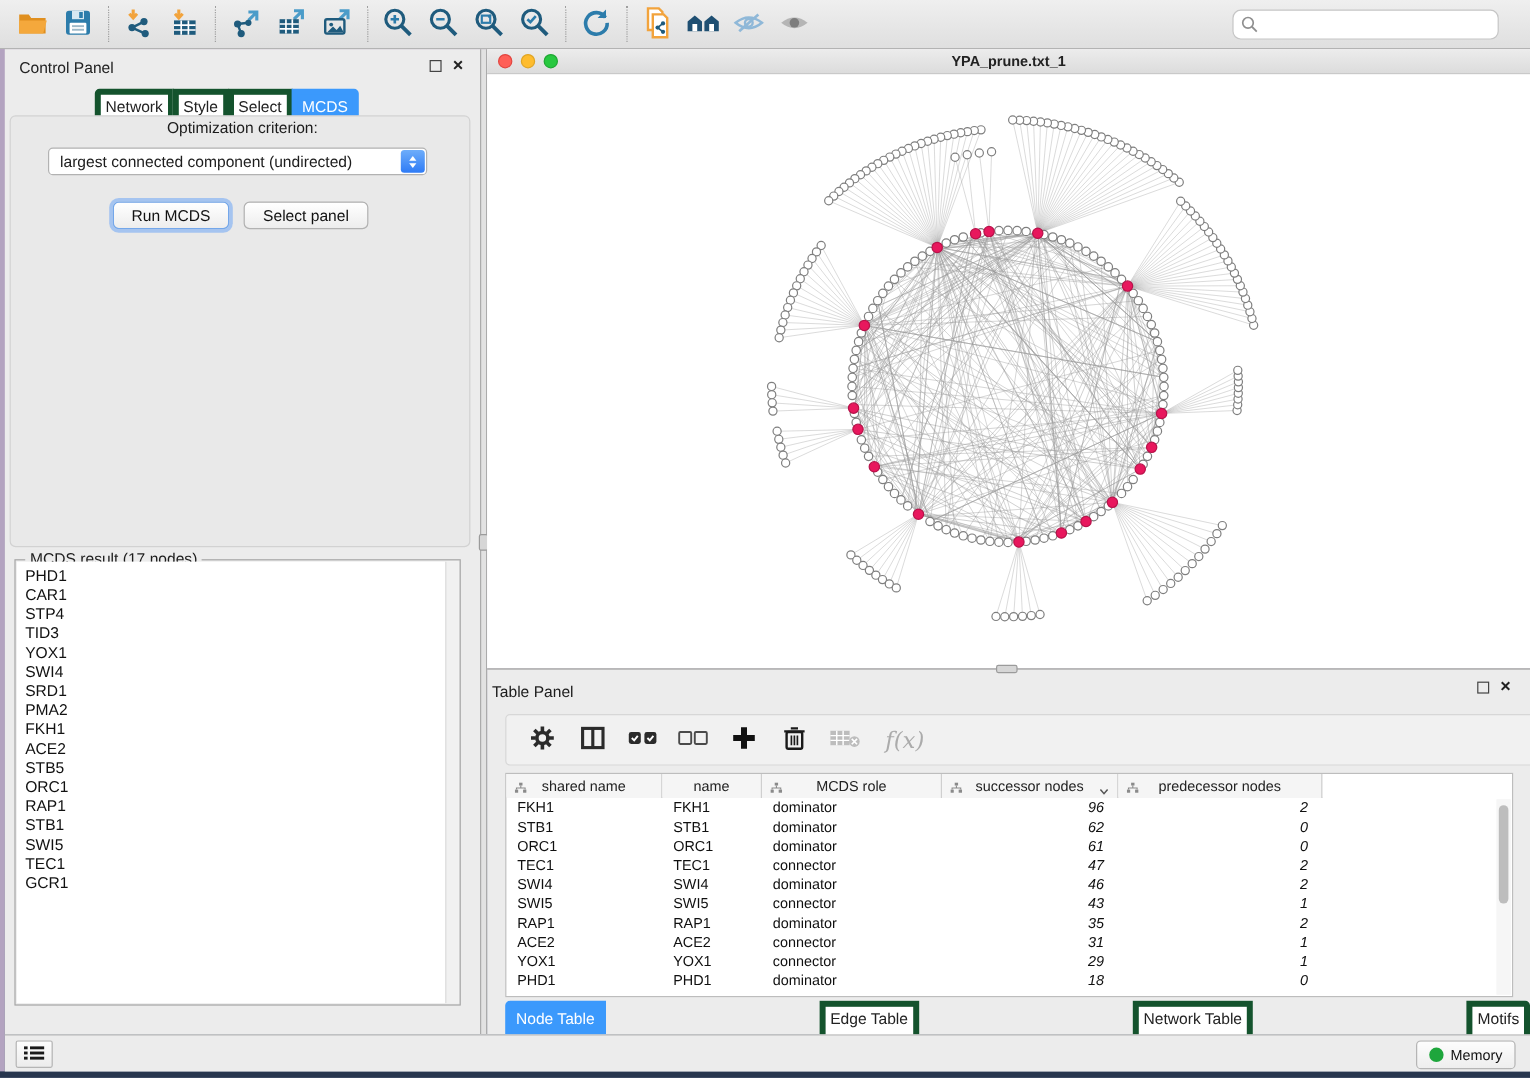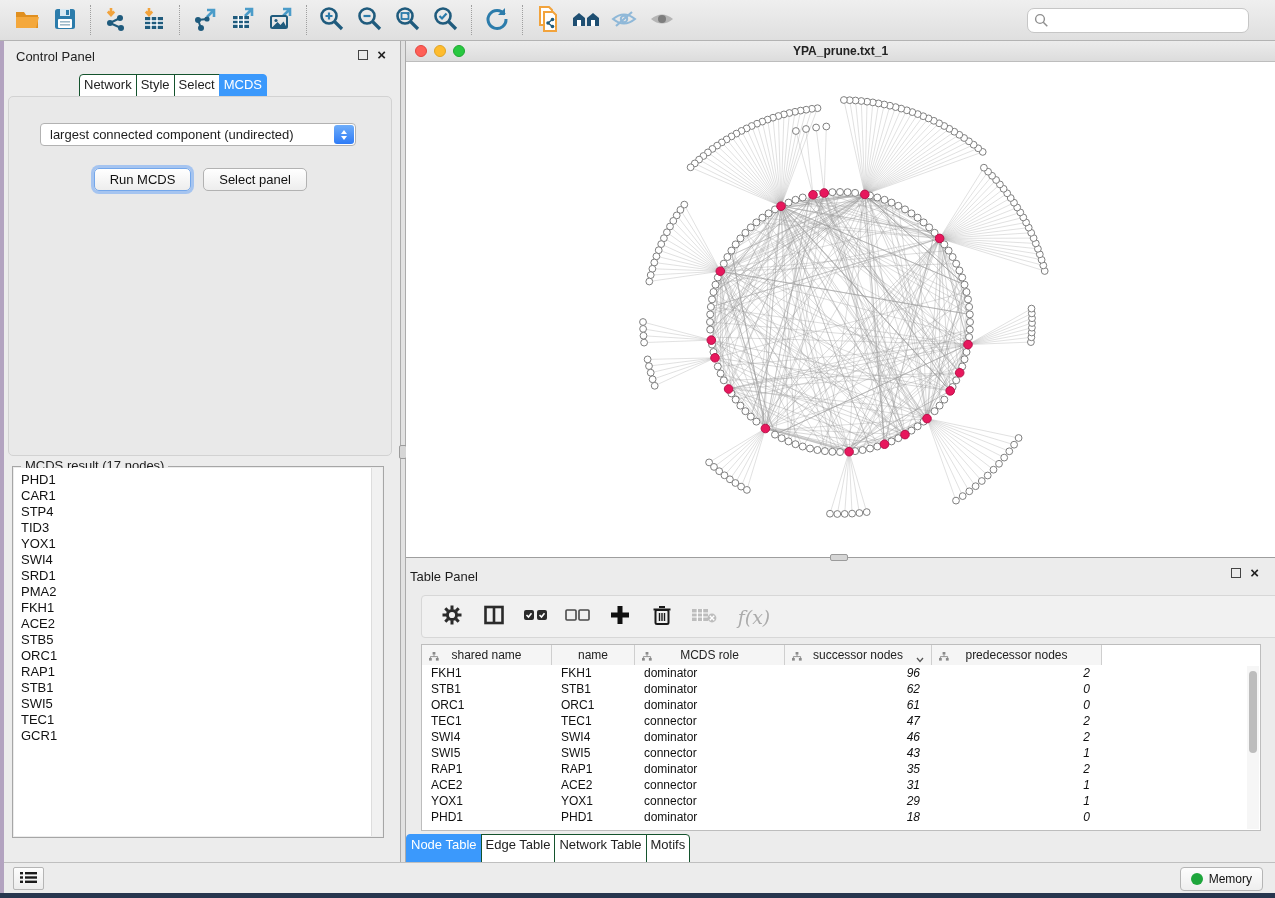--- a/index.html
+++ b/index.html
@@ -24,21 +24,21 @@
 
   
   .control-panel { position:absolute; left:4px; top:41px; width:396px; height:821px; background:#ececec; }
   .panel-head { position:absolute; left:0; top:0; width:100%; height:28px; }
   .panel-title { position:absolute; left:12px; top:8px; font-size:13px; color:#222; }
   .win-mini { position:absolute; top:9px; display:flex; gap:9px; align-items:center; }
   .float-box { width:10px; height:10px; border:1.5px solid #444; display:inline-block; background:transparent; }
   .x-glyph { font-weight:bold; font-size:15px; line-height:10px; color:#222; }
 
   .seg-tabs { position:absolute; display:flex; }
-  .seg-tab { height:37px; line-height:19px; padding:0 4px; background:#fff; border:1px solid #14532d;
+  .seg-tab { height:37px; line-height:19px; padding:0 4px; background:#fff; border:5px solid #14532d;
     margin-left:-1px; font-size:13px; color:#222; text-align:center; }
   .seg-tab:first-child { border-radius:4px 0 0 4px; margin-left:0; }
   .seg-tab:last-child { border-radius:0 4px 4px 0; }
   .seg-tab.active { background:#3b99fc; border-color:#3b99fc; color:#fff; }
 
   .cp-box { position:absolute; left:4px; top:55px; width:384px; height:360px;
     background:#e9e9e9; border:1px solid #d2d2d2; border-radius:5px; }
   .opt-label { position:absolute; left:0; top:58px; width:100%; text-align:center; font-size:13px; }
   .mac-select { position:absolute; left:36px; top:82px; width:316px; height:23px; background:#fff;
     border:1px solid #b2b2b2; border-radius:4px; font-size:13px; line-height:21px; padding-left:9px; }
@@ -88,21 +88,21 @@
   .nt-hcell .tree-ic { position:absolute; left:7px; top:5px; }
   .sort-chev { position:absolute; right:8px; top:7px; width:7px; height:5px; }
   .nt-body { position:absolute; left:0; top:20px; right:0; bottom:0; }
   .nt-row { display:flex; height:16px; }
   .nt-cell { font-size:12px; line-height:16px; color:#101010; white-space:nowrap; overflow:hidden; }
   .nt-cell.num { text-align:right; padding-right:12px;font-style:italic; }
   .nt-cell.txt { padding-left:9px; }
   .nt-scroll { position:absolute; right:1px; top:21px; bottom:1px; width:12px; background:#f6f6f6; }
   .nt-thumb { position:absolute; right:2px; top:5px; width:8px; height:82px; background:#bdbdbd; border-radius:4px; }
 
-  .bottom-tabs { position:absolute; left:0; right:0; top:276px; display:flex; justify-content:flex-start; }
+  .bottom-tabs { position:absolute; left:15px; right:0; top:276px; display:flex; justify-content:space-between; }
 
   
   .status-bar { position:absolute; left:4px; top:862px; width:1271px; height:31px; background:#ececec; border-top:1px solid #bfbfbf; }
   .list-btn { position:absolute; left:9px; top:4px; width:31px; height:23px; background:linear-gradient(#fdfdfd,#ececec);
     border:1px solid #b5b5b5; border-radius:2px; display:flex; align-items:center; justify-content:center; }
   .memory-btn { position:absolute; right:12px; top:4px; height:24px; padding:0 10px; background:linear-gradient(#fdfdfd,#eeeeee);
     border:1px solid #b5b5b5; border-radius:4px; display:flex; align-items:center; gap:6px; font-size:12px; color:#111; }
   .mem-dot { width:12px; height:12px; border-radius:50%; background:#1ea63c; }
 </style>
 </head>
@@ -257,20 +257,21 @@
     </span>
   </div>
   <div class="seg-tabs" id="cp-tabs" style="left:75px; top:33px;">
       <div class="seg-tab">Network</div>
       <div class="seg-tab">Style</div>
       <div class="seg-tab">Select</div>
       <div class="seg-tab active">MCDS</div>
     </div>
 
   <div class="cp-box"></div>
+  <div class="opt-label">Optimization criterion:</div>
   <div class="mac-select">
     <span>largest connected component (undirected)</span>
     <span class="stepper">
         <span class="tri-up"></span>
         <span class="tri-dn"></span>
       </span>
   </div>
   <button class="btn focused" style="left:90px; top:127px; width:97px;">Run MCDS</button>
   <button class="btn" style="left:199px; top:127px; width:104px;">Select panel</button>
 

